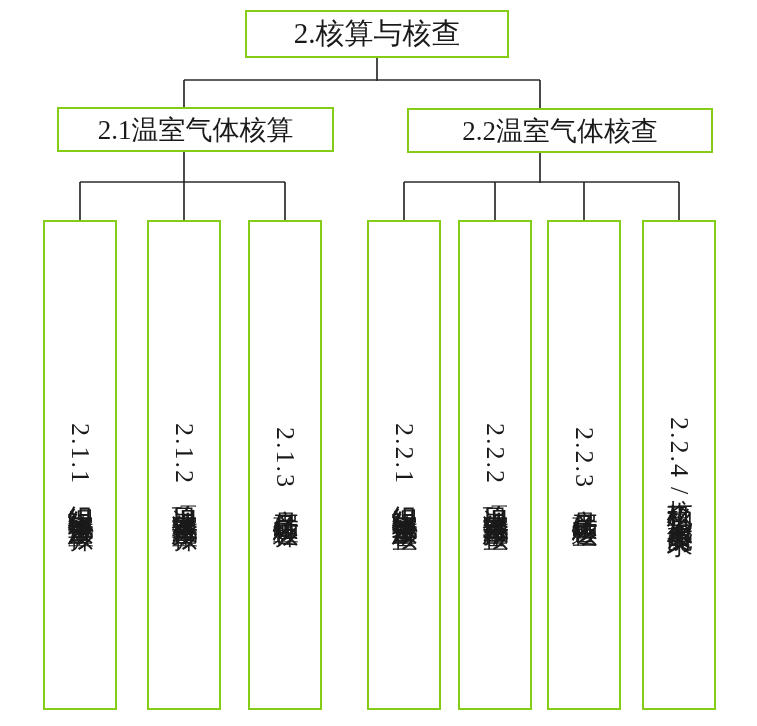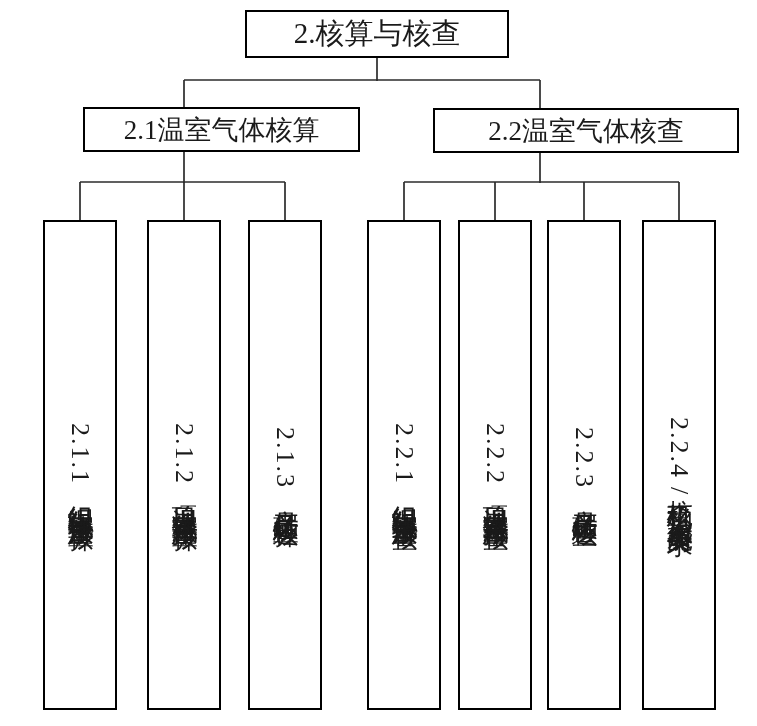--- a/index.html
+++ b/index.html
@@ -15,29 +15,29 @@
   .connectors {
     position: absolute;
     left: 0; top: 0;
     width: 757px; height: 726px;
     pointer-events: none;
   }
   .connectors line { stroke: #2b2b2b; stroke-width: 1.7; }
   .box {
     position: absolute;
     box-sizing: border-box;
-    border: 2px solid #000000;
+    border: 2px solid #84cc16;
     background: #ffffff;
     display: flex;
     align-items: center;
     justify-content: center;
     text-align: center;
   }
   .root-box  { left: 245px; top: 10px;  width: 264px; height: 48px; font-size: 29px; }
-  .l2-box    { font-size: 27px; margin-left: 26px; }
+  .l2-box    { font-size: 27px; }
   .b21       { left: 57px;  top: 107px; width: 277px; height: 45px; }
   .b22       { left: 407px; top: 108px; width: 306px; height: 45px; }
   .vbox      { top: 220px;  height: 490px; width: 74px; }
   .vbox span {
     writing-mode: vertical-rl;
     text-orientation: mixed;
     font-size: 26px;
     letter-spacing: 2px;
     line-height: 1.1;
     white-space: nowrap;

